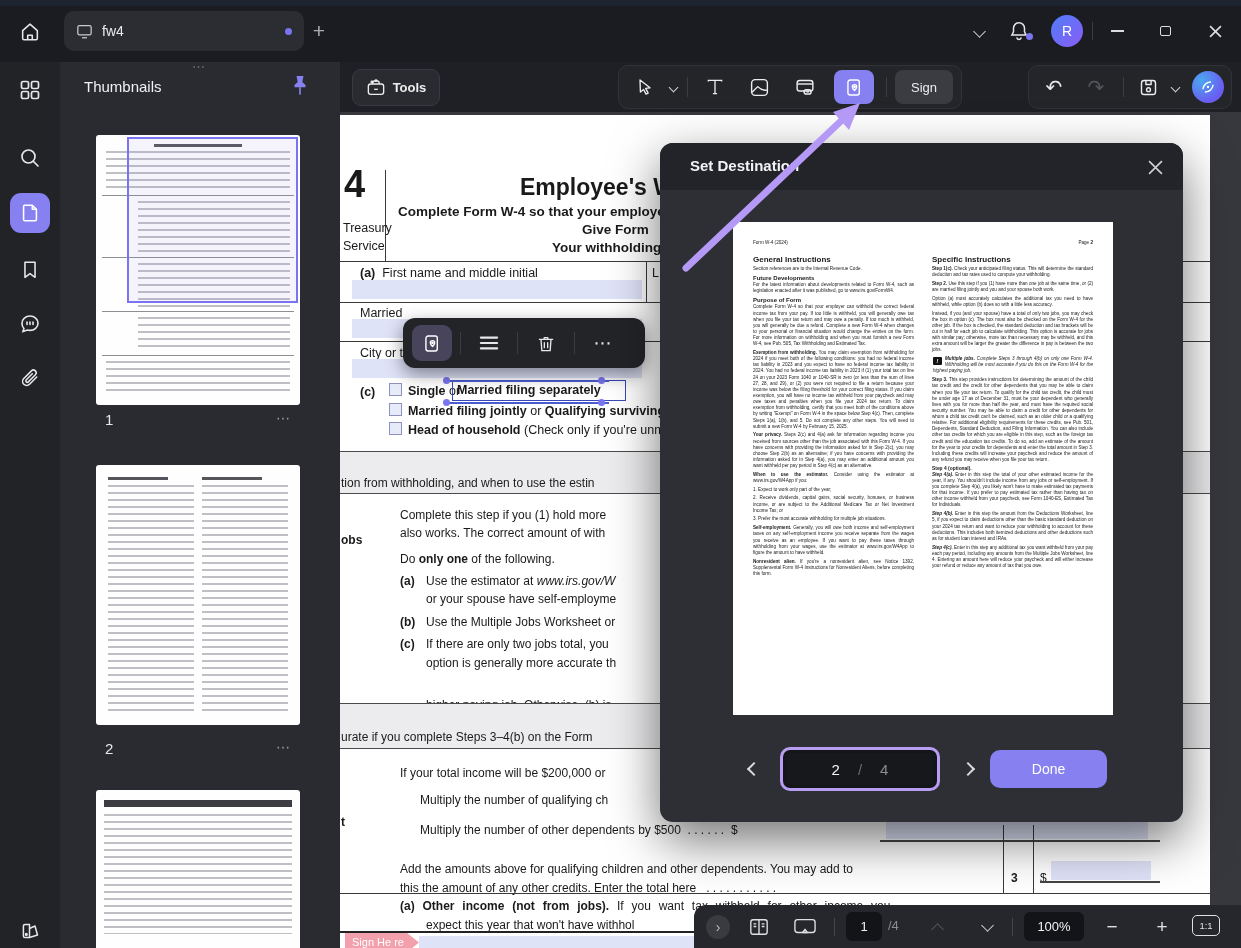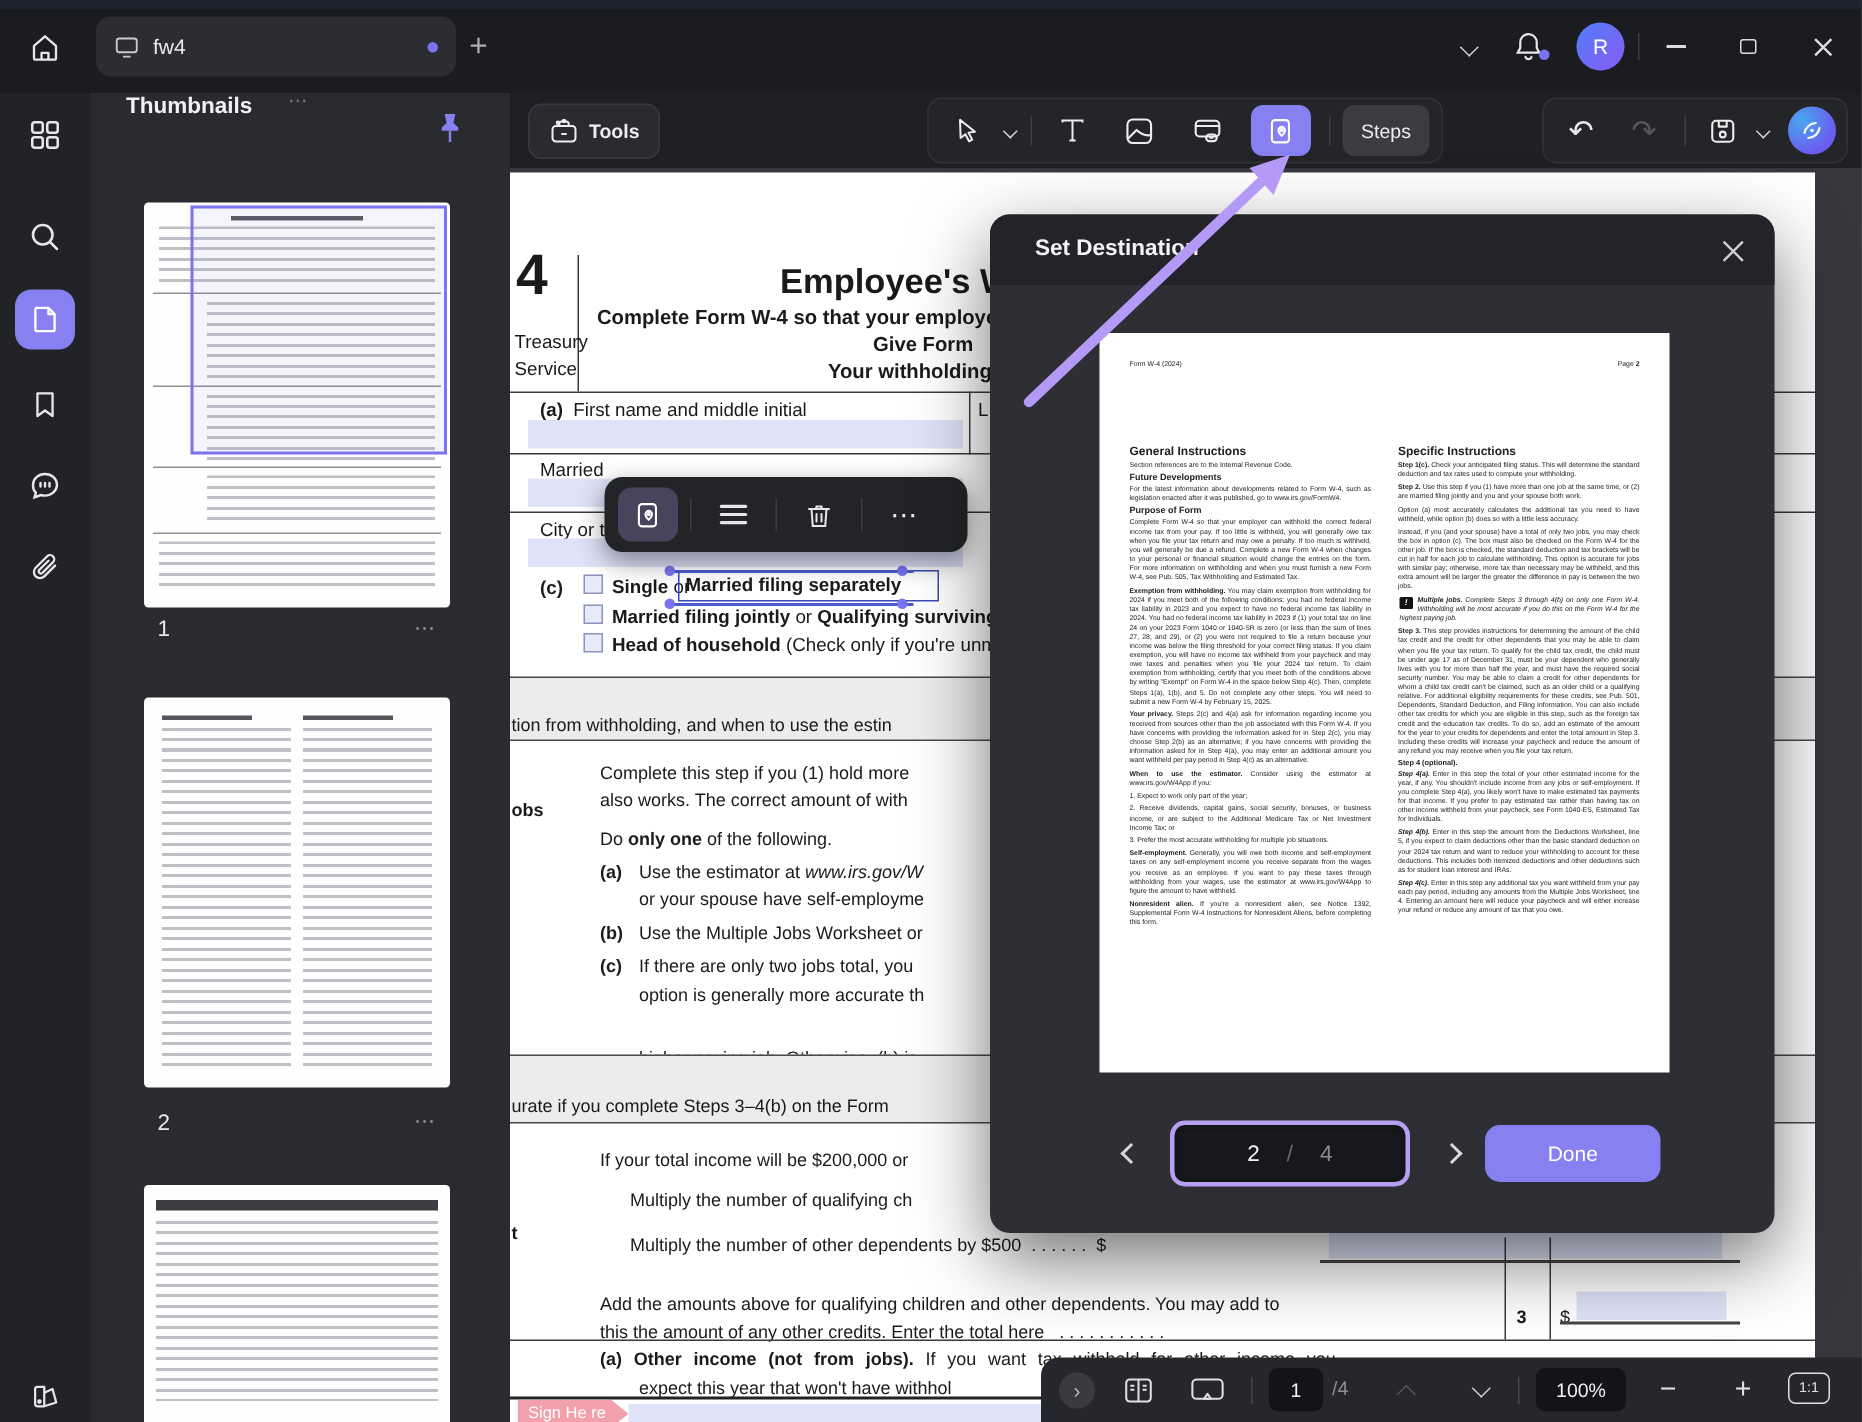--- a/index.html
+++ b/index.html
@@ -35,21 +35,21 @@
   .ai-btn{width:32px;height:32px;border-radius:50%;background:radial-gradient(circle at 30% 30%,#4aa8f0,#6a5cf0 70%);display:flex;align-items:center;justify-content:center;}
 
   
   .rail{position:absolute;left:0;top:62px;width:60px;height:886px;background:#222327;}
   .rail-btn{position:absolute;left:0;width:60px;height:40px;display:flex;align-items:center;justify-content:center;}
   .rail-active{position:absolute;left:10px;width:40px;height:40px;background:#8680f0;border-radius:11px;display:flex;align-items:center;justify-content:center;}
 
   
   .panel{position:absolute;left:60px;top:62px;width:280px;height:886px;background:#2a2b30;}
   .panel-dots{position:absolute;left:0;top:0px;width:280px;text-align:center;color:#7a7b80;font-size:13px;letter-spacing:3px;line-height:10px;}
-  .panel-title{position:absolute;left:24px;top:0;color:#f0f1f3;font-size:15px;font-weight:700;}
+  .panel-title{position:absolute;left:24px;top:16px;color:#f0f1f3;font-size:15px;font-weight:400;}
   .panel-pin{position:absolute;left:228px;top:12px;width:24px;height:26px;}
   .thumb-page{position:absolute;left:36px;width:204px;background:#fefefe;border-radius:3px;overflow:hidden;}
   .thumb-num{position:absolute;color:#e8e8ea;font-size:15px;}
   .thumb-dots{position:absolute;color:#9a9b9f;font-size:14px;letter-spacing:2px;}
   .mini-lines{background-image:repeating-linear-gradient(to bottom,#bfc0c6 0 2px,transparent 2px 7px);}
   .mini-sep{position:absolute;left:6px;right:6px;height:1px;background:#8e8f95;}
   .sel-rect{position:absolute;border:2px solid #7b74f0;background:rgba(123,116,240,0.07);}
 
   
   .canvas{position:absolute;left:340px;top:112px;width:901px;height:836px;background:#37383d;}
@@ -77,21 +77,21 @@
   .ctx-pin{width:40px;height:36px;background:#47445c;border-radius:9px;margin-left:9px;display:flex;align-items:center;justify-content:center;}
   .ctx-item{width:40px;display:flex;align-items:center;justify-content:center;color:#e6e7e9;}
 
   
   .modal{position:absolute;left:660px;top:143px;width:523px;height:679px;background:#2e2f34;border-radius:13px;box-shadow:0 18px 50px rgba(0,0,0,.55);z-index:20;}
   .modal-head{position:absolute;left:0;top:0;width:523px;height:47px;background:#232429;border-radius:13px 13px 0 0;}
   .modal-title{position:absolute;left:30px;top:14px;color:#f2f3f5;font-size:15px;font-weight:700;}
   .modal-x{position:absolute;left:484px;top:13px;width:22px;height:22px;display:flex;align-items:center;justify-content:center;}
   .pv-page{position:absolute;left:73px;top:79px;width:380px;height:493px;background:#fff;color:#202020;overflow:hidden;}
   .pv-head{position:absolute;left:20px;top:18px;right:20px;display:flex;justify-content:space-between;font-size:4.6px;color:#222;}
-  .pv-cols{position:absolute;left:20px;top:30px;width:340px;display:flex;gap:18px;margin-top:41px;}
+  .pv-cols{position:absolute;left:20px;top:30px;width:340px;display:flex;gap:18px;}
   .pv-col{width:161px;}
   .pv-h1{font-size:8px;font-weight:700;margin:3px 0 2px;}
   .pv-h2{font-size:6px;font-weight:700;margin:3px 0 1px;}
   .pv-h3{font-size:4.9px;font-weight:700;margin:2.5px 0 1px;}
   .pv-p{font-size:4.6px;line-height:1.34;margin-bottom:2.6px;text-align:justify;}
   .pv-it{font-style:italic;}
   .pv-callout{padding-left:1px;font-style:italic;}
   .pv-warn{float:left;width:9px;height:8px;background:#141414;color:#fff;font-size:5.5px;font-weight:700;text-align:center;line-height:8px;margin:1px 3px 1px 0;border-radius:1px;}
   .pager-chev{position:absolute;width:24px;height:24px;display:flex;align-items:center;justify-content:center;}
   .chev-l{width:10px;height:10px;border-left:2px solid #d8d9dd;border-bottom:2px solid #d8d9dd;transform:rotate(45deg);}
@@ -222,21 +222,21 @@
     <div class="pin-active" style="margin-left:6px;">
       <span>
           <svg width="21" height="21" viewBox="0 0 24 24" fill="none" stroke="#ffffff" stroke-width="1.6" stroke-linejoin="round">
             <path d="M7 3.5h8a2.5 2.5 0 0 1 2.5 2.5v12a2.5 2.5 0 0 1-2.5 2.5H7A2.5 2.5 0 0 1 4.5 18V6A2.5 2.5 0 0 1 7 3.5z"></path>
             <path d="M14.5 11.2c0 2-2.5 4.3-2.5 4.3s-2.5-2.3-2.5-4.3a2.5 2.5 0 0 1 5 0z"></path>
             <circle cx="12" cy="11.2" r="0.8" fill="#fff"></circle>
           </svg>
         </span>
     </div>
     <span class="tg-div" style="margin-left:12px;"></span>
-    <div class="close-btn" style="margin-left:2px;">Steps</div>
+    <div class="close-btn" style="margin-left:2px;">Sign</div>
   </div>
   <div class="right-group">
     <div class="tg-item" style="width:42px;margin-left:4px;">
         <span class="glyph-undo">↶</span>
       </div>
     <div class="tg-item" style="width:42px;">
         <span class="glyph-redo">↷</span>
       </div>
     <span class="tg-div"></span>
     <div class="tg-item" style="width:36px;">

